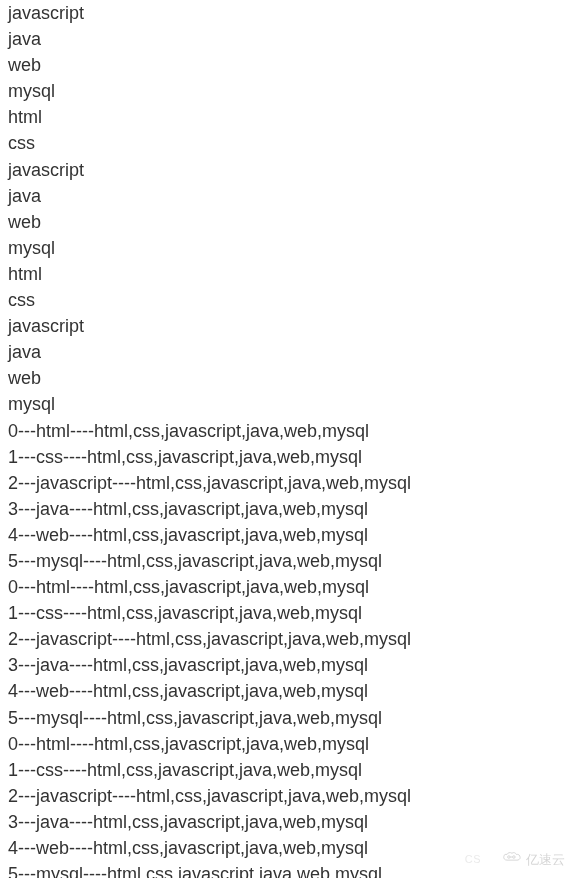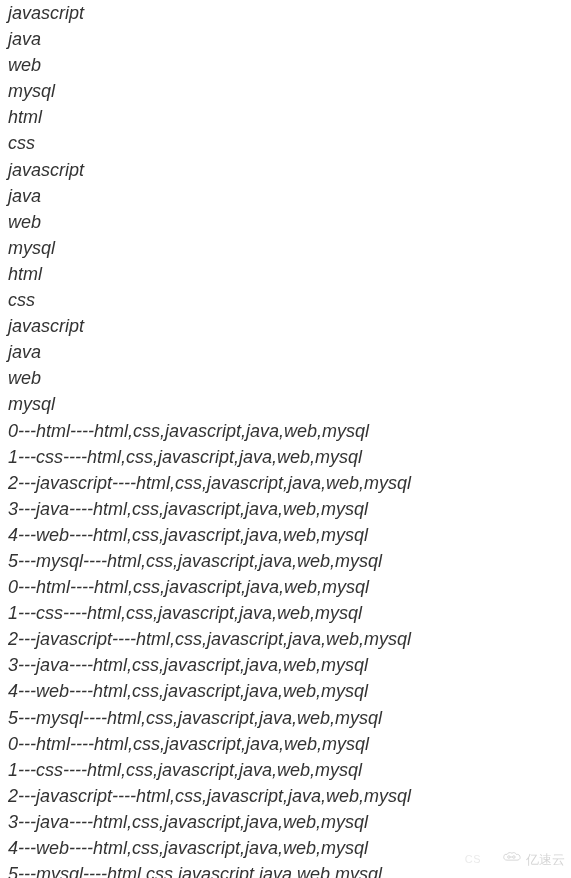--- a/index.html
+++ b/index.html
@@ -14,21 +14,20 @@
       background: #fff;
       width: 571px;
       height: 878px;
       position: relative;
       line-height: 1.45;
       padding-left: 8px;
       padding-top: 0;
     }
     .line {
       white-space: nowrap;
-      font-style: italic;
     }
     .watermark {
       position: absolute;
       right: 6px;
       bottom: 8px;
       display: flex;
       align-items: center;
       gap: 4px;
       color: #bfbfbf;
       font-size: 13px;

